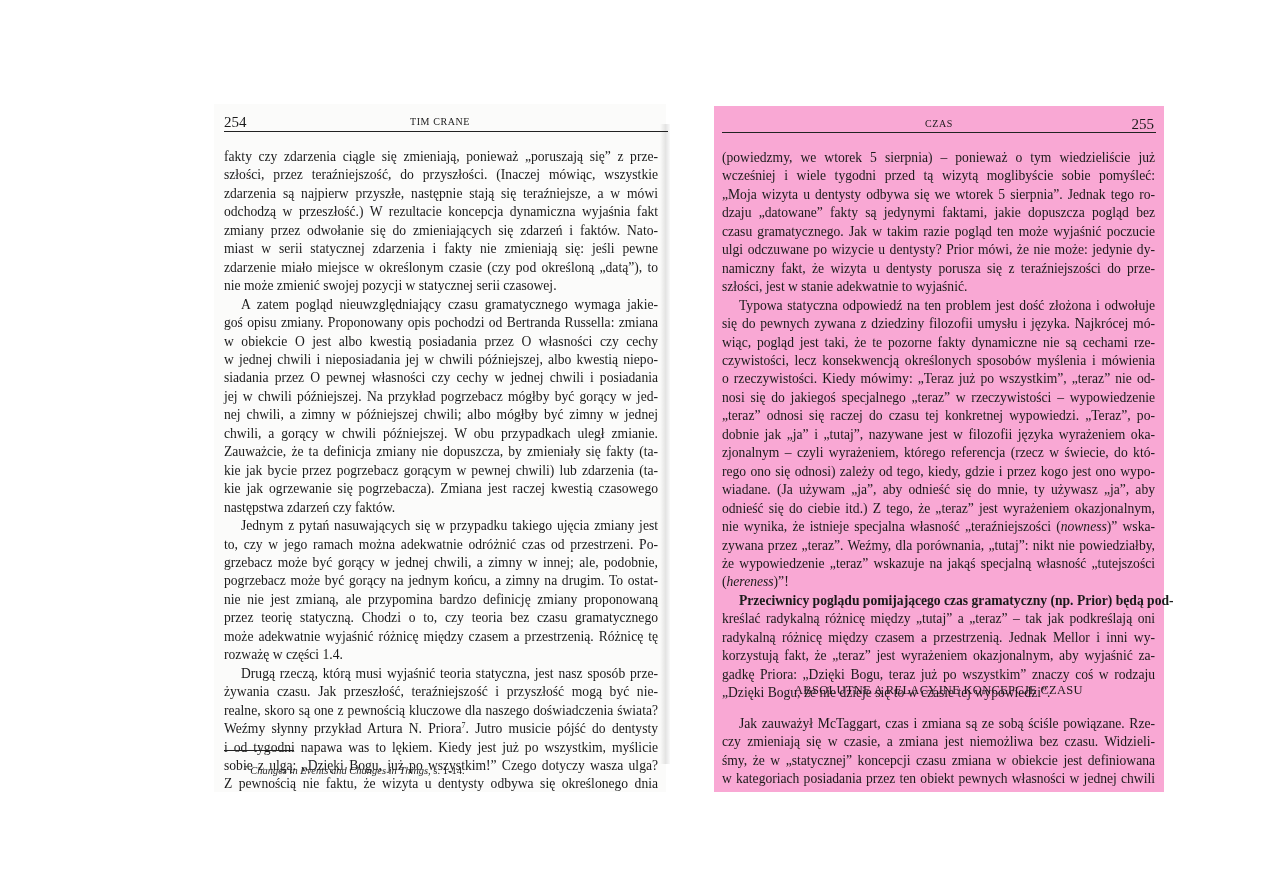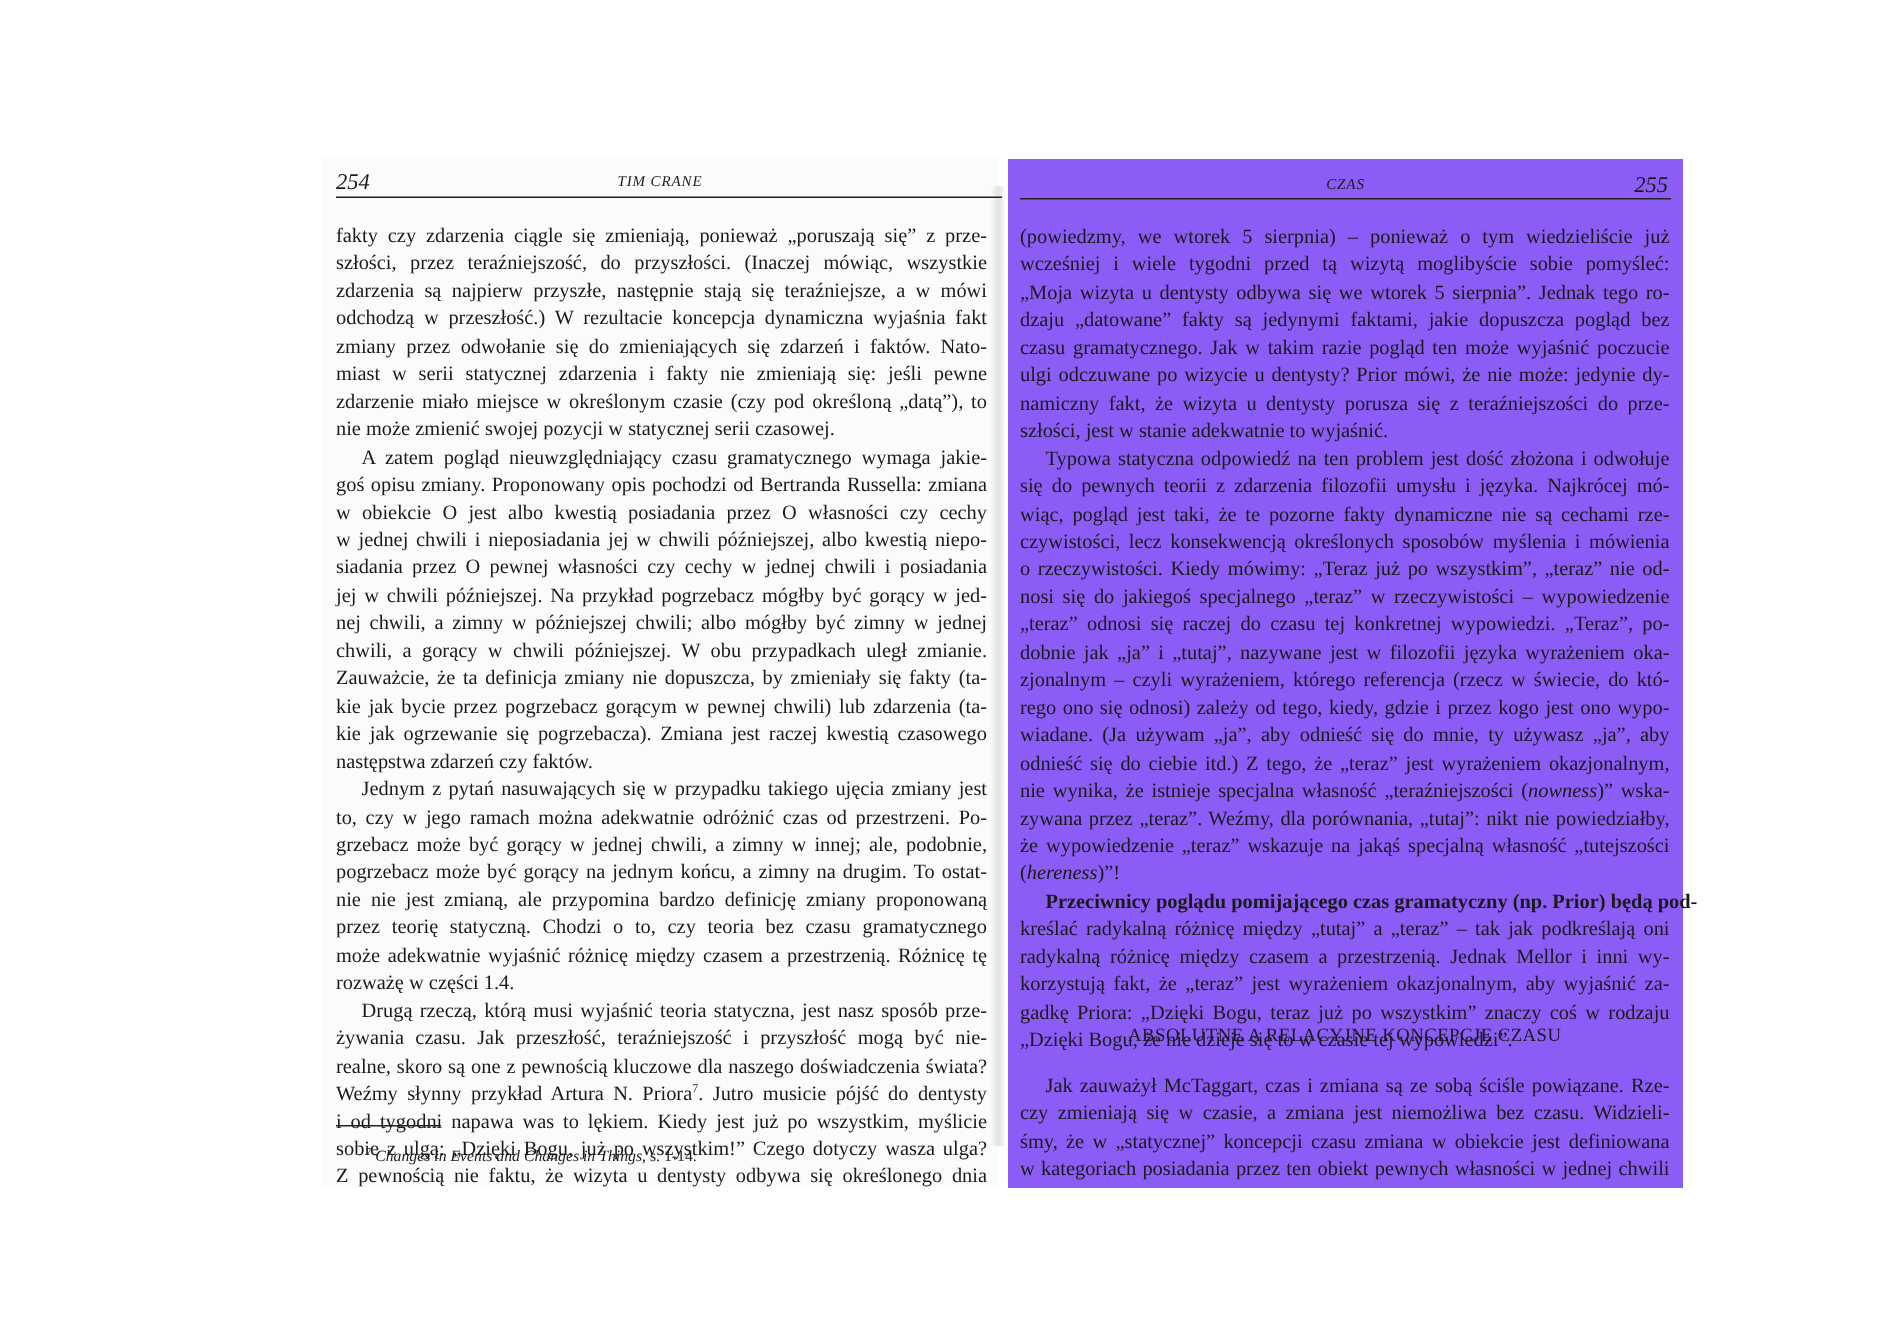--- a/index.html
+++ b/index.html
@@ -4,29 +4,28 @@
 <style>
   html, body { margin:0; padding:0; }
   body {
     width:1263px; height:893px; background:#ffffff; position:relative; overflow:hidden;
     font-family:"Liberation Serif", "DejaVu Serif", serif; color:#1a1a1a;
   }
   .page {
     position:absolute; background:#fbfbfa;
   }
   #page-left { left:214px; top:104px; width:452px; height:688px; }
-  #page-right { left:672px; top:106px; width:450px; height:686px; background:#8b5cf6; }
+  #page-right { left:714px; top:106px; width:450px; height:686px; background:#f9a8d4; }
   .gutter-shadow {
     position:absolute; right:-4px; top:20px; width:10px; height:640px;
     background:linear-gradient(to right, rgba(0,0,0,0) 0%, rgba(0,0,0,0.10) 60%, rgba(0,0,0,0.02) 100%);
   }
   .running-head {
     position:absolute; left:10px; right:10px; top:10px; height:18px;
     font-size:14px;
-    font-style:italic;
   }
   .running-head .pnum { position:absolute; top:0; font-size:15px; }
   .running-head .rtitle {
     position:absolute; left:0; right:0; text-align:center; top:2px;
     font-size:10px; letter-spacing:0.6px;
   }
   .rule { position:absolute; height:1px; background:#222; }
   #page-left .rule { left:10px; right:-2px; top:27px; }
   #page-right .rule { left:8px; right:8px; top:26px; }
   .text {
@@ -114,21 +113,21 @@
   <div class="text">
     <span class="line">(powiedzmy, we wtorek 5 sierpnia) – ponieważ o tym wiedzieliście już</span>
     <span class="line">wcześniej i wiele tygodni przed tą wizytą moglibyście sobie pomyśleć:</span>
     <span class="line">„Moja wizyta u dentysty odbywa się we wtorek 5 sierpnia”. Jednak tego ro-</span>
     <span class="line">dzaju „datowane” fakty są jedynymi faktami, jakie dopuszcza pogląd bez</span>
     <span class="line">czasu gramatycznego. Jak w takim razie pogląd ten może wyjaśnić poczucie</span>
     <span class="line">ulgi odczuwane po wizycie u dentysty? Prior mówi, że nie może: jedynie dy-</span>
     <span class="line">namiczny fakt, że wizyta u dentysty porusza się z teraźniejszości do prze-</span>
     <span class="line last">szłości, jest w stanie adekwatnie to wyjaśnić.</span>
     <span class="line" style="padding-left:17px;">Typowa statyczna odpowiedź na ten problem jest dość złożona i odwołuje</span>
-    <span class="line">się do pewnych teorii z zdarzenia filozofii umysłu i języka. Najkrócej mó-</span>
+    <span class="line">się do pewnych zywana z dziedziny filozofii umysłu i języka. Najkrócej mó-</span>
     <span class="line">wiąc, pogląd jest taki, że te pozorne fakty dynamiczne nie są cechami rze-</span>
     <span class="line">czywistości, lecz konsekwencją określonych sposobów myślenia i mówienia</span>
     <span class="line">o rzeczywistości. Kiedy mówimy: „Teraz już po wszystkim”, „teraz” nie od-</span>
     <span class="line">nosi się do jakiegoś specjalnego „teraz” w rzeczywistości – wypowiedzenie</span>
     <span class="line">„teraz” odnosi się raczej do czasu tej konkretnej wypowiedzi. „Teraz”, po-</span>
     <span class="line">dobnie jak „ja” i „tutaj”, nazywane jest w filozofii języka wyrażeniem oka-</span>
     <span class="line">zjonalnym – czyli wyrażeniem, którego referencja (rzecz w świecie, do któ-</span>
     <span class="line">rego ono się odnosi) zależy od tego, kiedy, gdzie i przez kogo jest ono wypo-</span>
     <span class="line">wiadane. (Ja używam „ja”, aby odnieść się do mnie, ty używasz „ja”, aby</span>
     <span class="line">odnieść się do ciebie itd.) Z tego, że „teraz” jest wyrażeniem okazjonalnym,</span>

